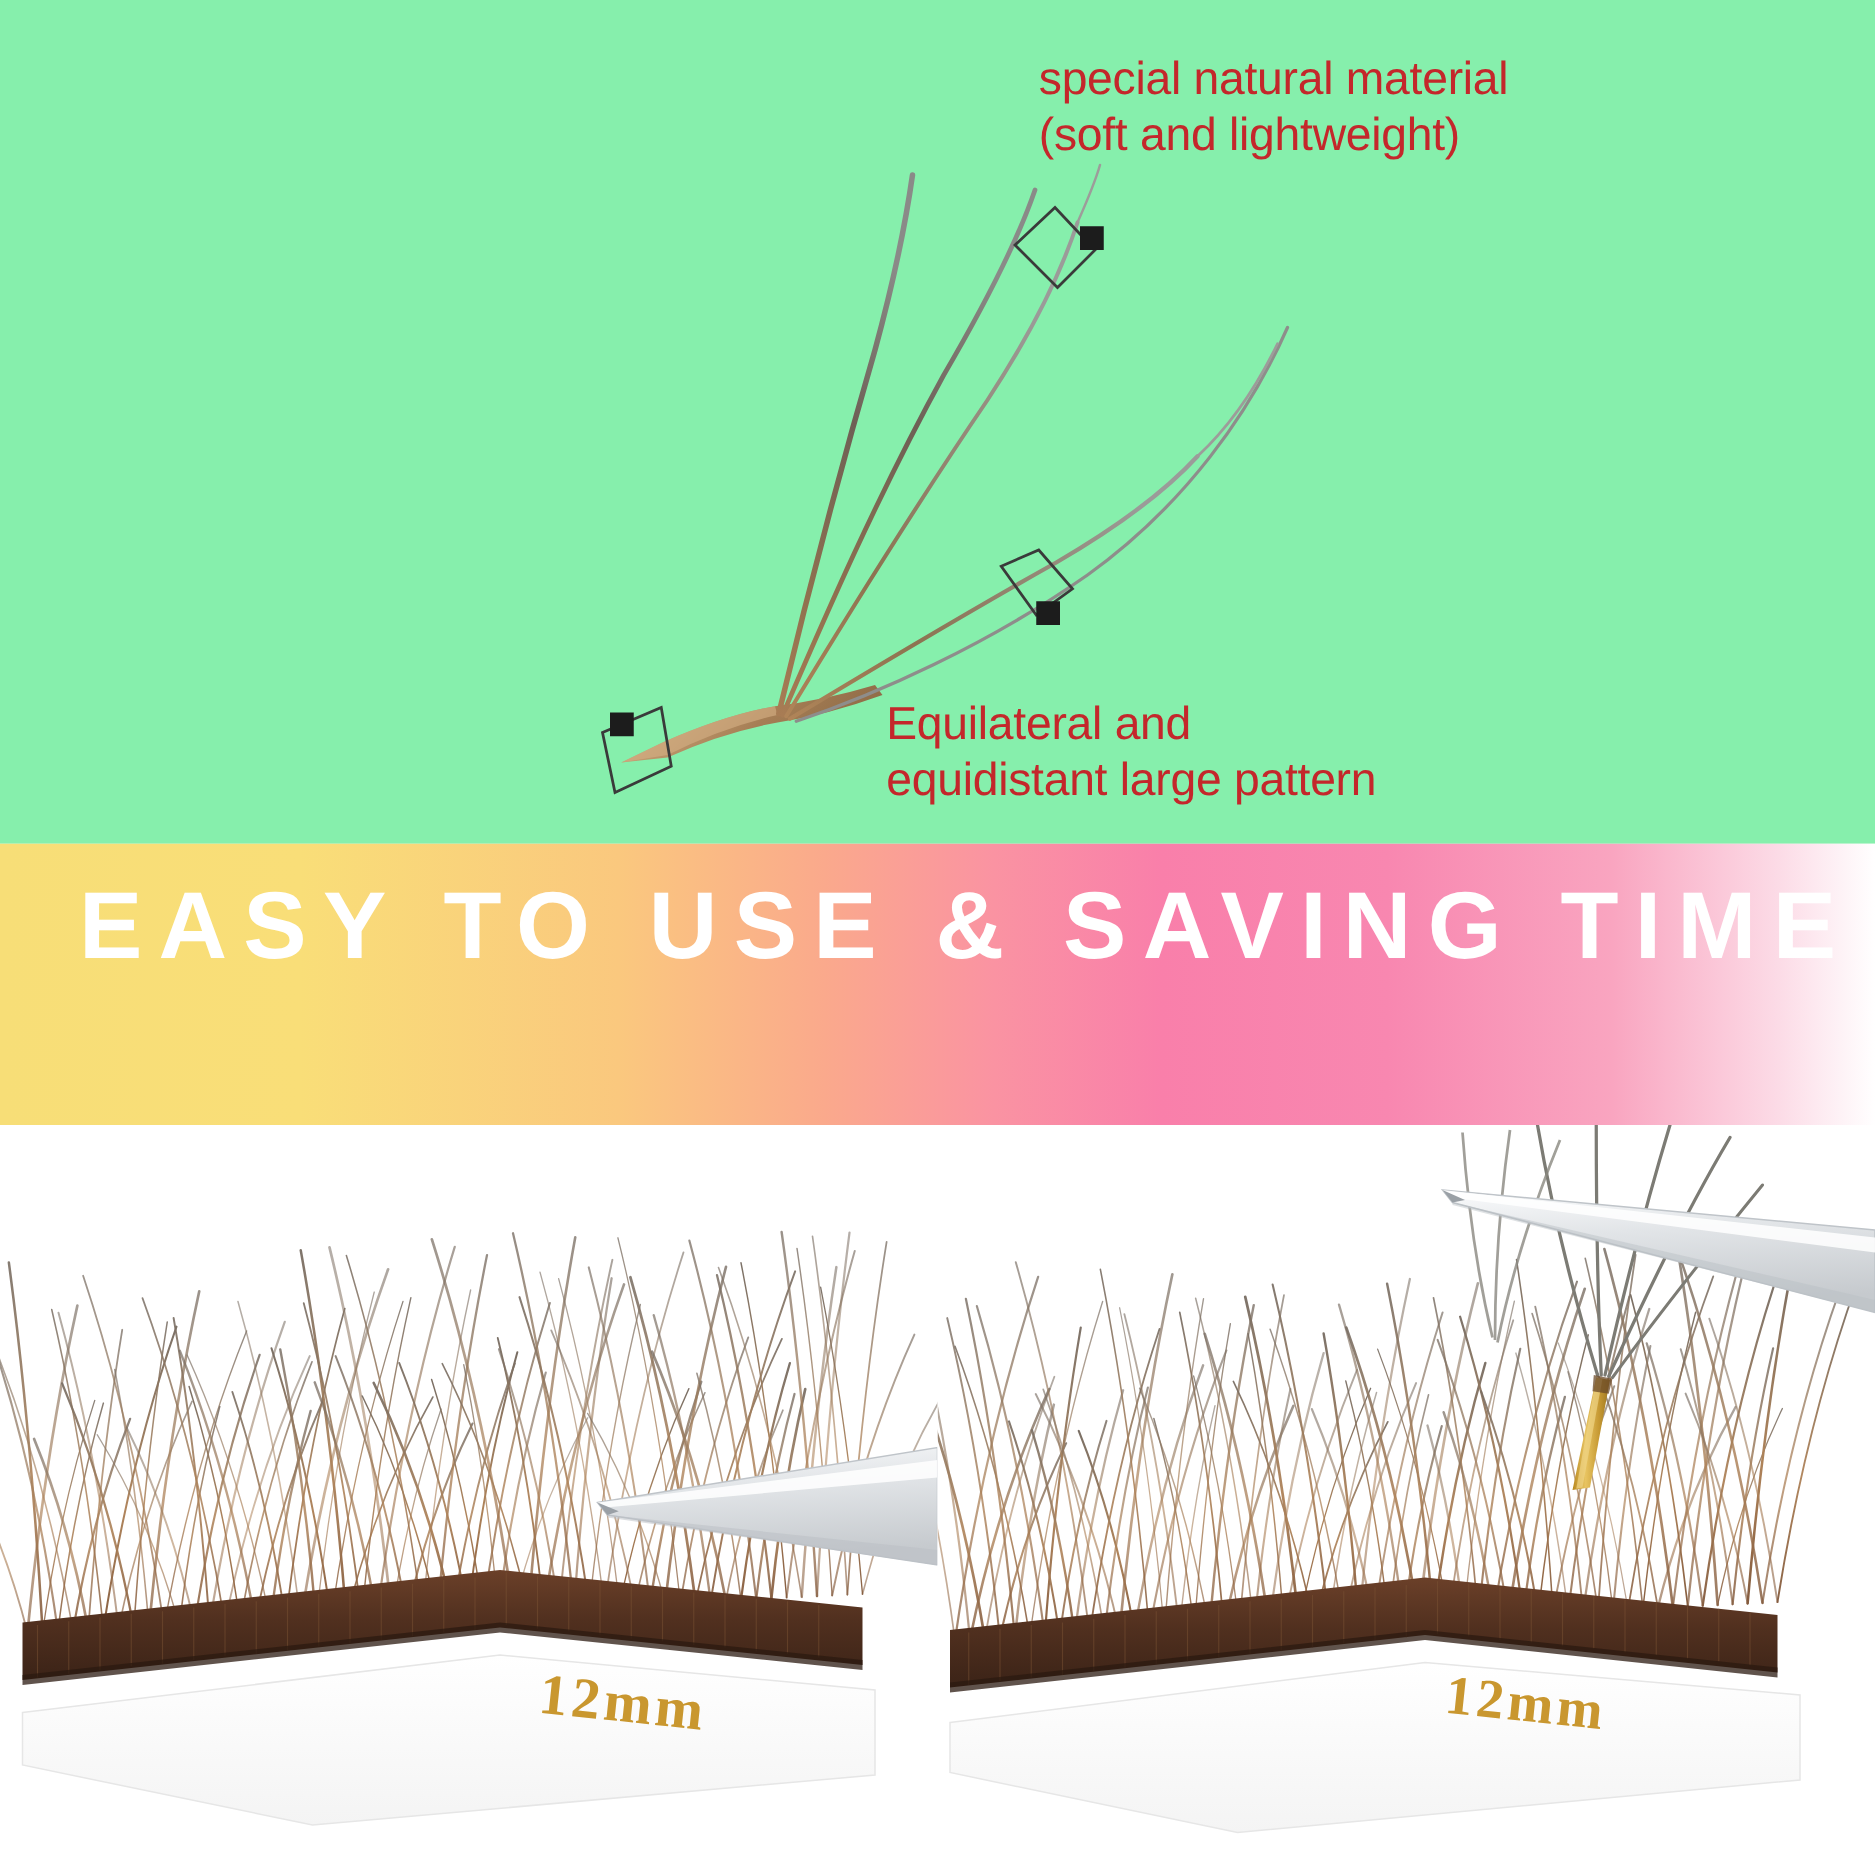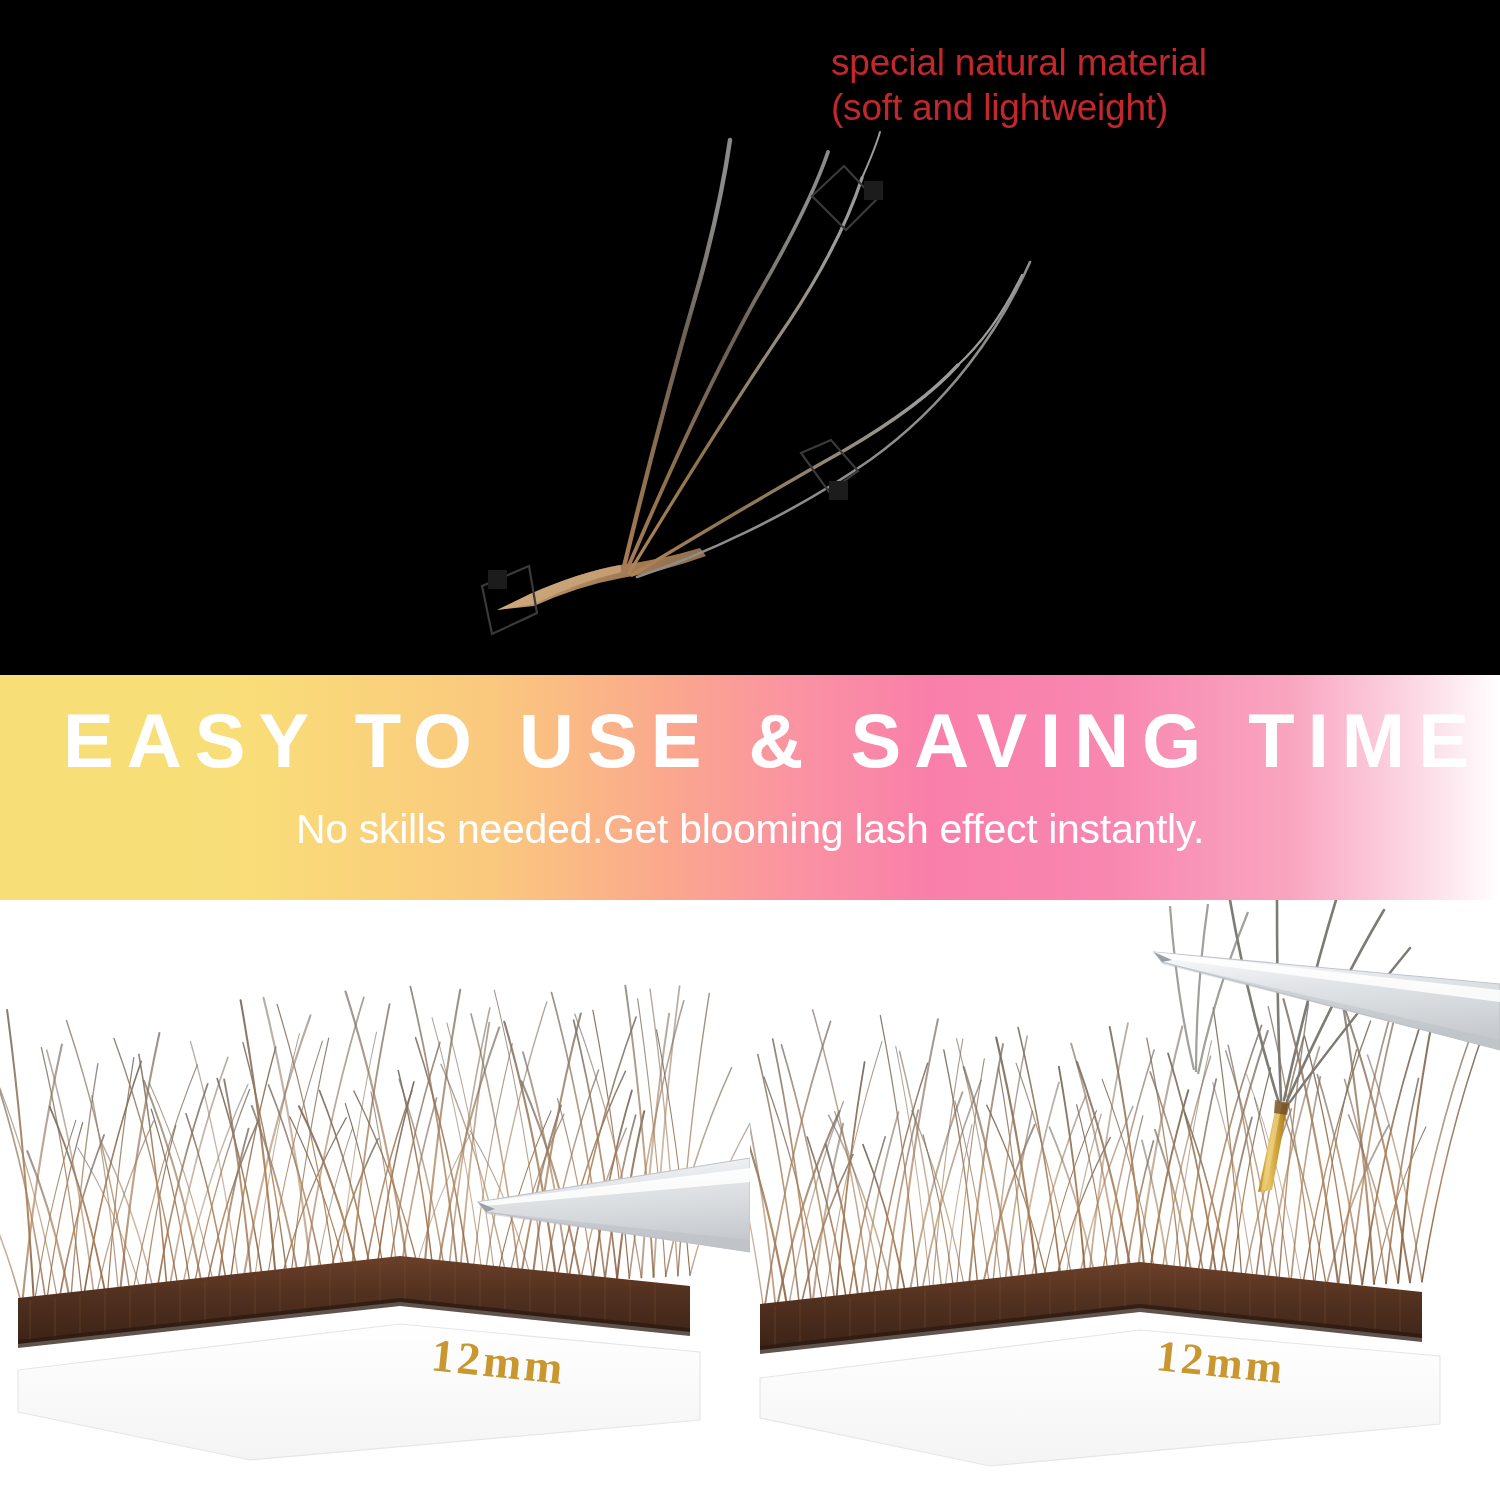--- a/index.html
+++ b/index.html
@@ -8,21 +8,21 @@
     background:#ffffff;
     font-family:"Liberation Sans", sans-serif;
     overflow:hidden;
     position:relative;
   }
   .page{position:absolute;inset:0;width:1500px;height:1500px;}
 
   
   .diagram-section{
     position:absolute;left:0;top:0;width:1500px;height:675px;
-    background:#000000;
+    background:#86efac;
   }
   .diagram-svg{position:absolute;left:0;top:0;width:1500px;height:675px;}
 
   .callout{
     position:absolute;
     color:#C4272B;
     font-size:37px;
     line-height:1.22;
     font-weight:400;
     letter-spacing:-0.2px;
@@ -145,25 +145,26 @@
       <g>
         <polygon points="482,586 529,566 537,613 492,634" fill="none" stroke="#3A3A3A" stroke-width="2.2"></polygon>
         <rect x="488" y="570" width="19" height="19" fill="#1C1C1C"></rect>
       </g>
     </svg>
 
     <div class="callout callout-material">special natural material
 (soft and lightweight)</div>
 
 
+    <div class="callout callout-pattern">Equilateral and
+equidistant large pattern</div>
   </div>
 
   <div class="banner">
     <div class="banner-title">EASY TO USE &amp; SAVING TIME</div>
-    <div class="banner-sub">No skills needed.Get blooming lash effect instantly.</div>
   </div>
 
   <div class="photos">
 
     <div class="photo photo-left">
       <svg class="photo-svg" viewBox="0 0 750 600" xmlns="http://www.w3.org/2000/svg">
         <defs>
           <linearGradient id="stripL" x1="0" y1="0" x2="0" y2="1">
             <stop offset="0%" stop-color="#6B4029"></stop>
             <stop offset="45%" stop-color="#51301F"></stop>

